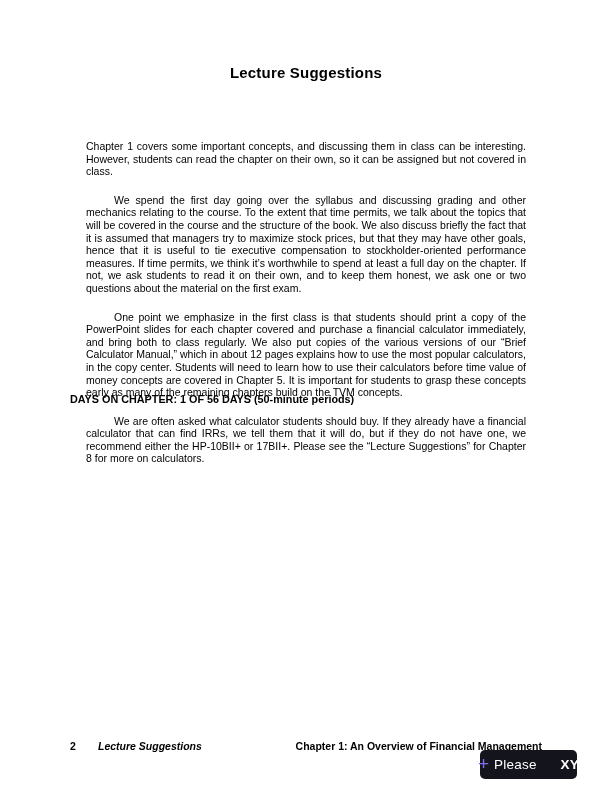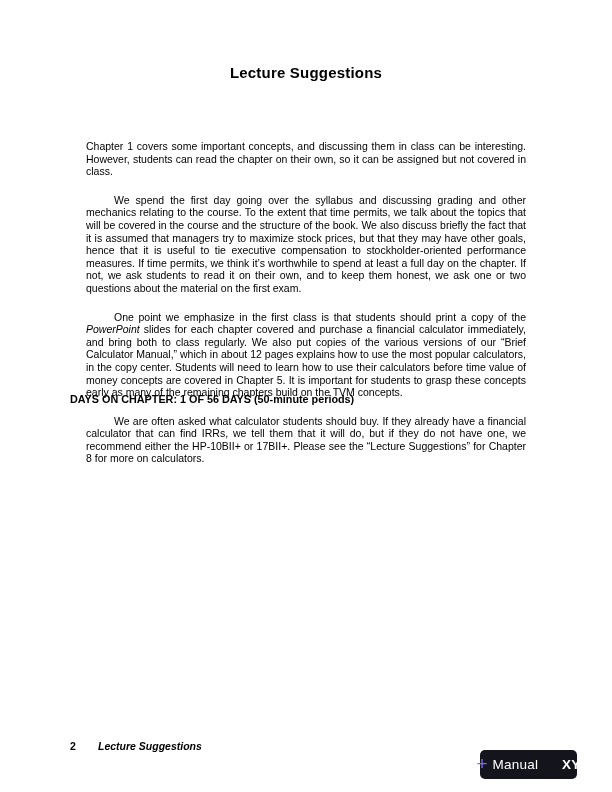--- a/index.html
+++ b/index.html
@@ -30,21 +30,21 @@
     position: absolute;
     top: 124px;
     left: 70px;
     width: 472px;
     font-size: 10.5px;
     line-height: 12.6px;
     text-align: justify;
   }
   .body-text p { margin: 16px; }
   .body-text p.indent { text-indent: 28px; }
-  .body-text .ital { font-style: italic; }
+  .body-text .ital { }
   .days-heading {
     position: absolute;
     top: 393px;
     left: 70px;
     width: 472px;
     font-size: 10.8px;
     font-weight: bold;
   }
   .footer {
     position: absolute;
@@ -97,20 +97,21 @@
     <p class="indent">We spend the first day going over the syllabus and discussing grading and other mechanics relating to the course.  To the extent that time permits, we talk about the topics that will be covered in the course and the structure of the book.  We also discuss briefly the fact that it is assumed that managers try to maximize stock prices, but that they may have other goals, hence that it is useful to tie executive compensation to stockholder-oriented performance measures.  If time permits, we think it’s worthwhile to spend at least a full day on the chapter.  If not, we ask students to read it on their own, and to keep them honest, we ask one or two questions about the material on the first exam.</p>
     <p class="indent"><span>One point we emphasize in the first class is that students should print a copy of the </span><span class="ital">PowerPoint</span><span> slides for each chapter covered and purchase a financial calculator immediately, and bring both to class regularly.  We also put copies of the various versions of our “Brief Calculator Manual,” which in about 12 pages explains how to use the most popular calculators, in the copy center.  Students will need to learn how to use their calculators before time value of money concepts are covered in Chapter 5.  It is important for students to grasp these concepts early as many of the remaining chapters build on the TVM concepts.</span></p>
     <p class="indent">We are often asked what calculator students should buy.  If they already have a financial calculator that can find IRRs, we tell them that it will do, but if they do not have one, we recommend either the HP-10BII+ or 17BII+.  Please see the “Lecture Suggestions” for Chapter 8 for more on calculators.</p>
   </div>
 
   <div class="days-heading">DAYS ON CHAPTER:  1 OF 56 DAYS (50-minute periods)</div>
 
   <div class="footer">
     <span class="pgnum">2</span>
     <span class="ftleft">Lecture Suggestions</span>
+    <span class="ftright">Chapter 1:  An Overview of Financial Management</span>
   </div>
 
   <div class="watermark">
     <span class="plus">+</span>
-    <span class="brand"><span>Manual</span><span class="xy">XY</span></span>
+    <span class="brand"><span>Please</span><span class="xy">XY</span></span>
   </div>
 
 </div>
 
 </body></html>

